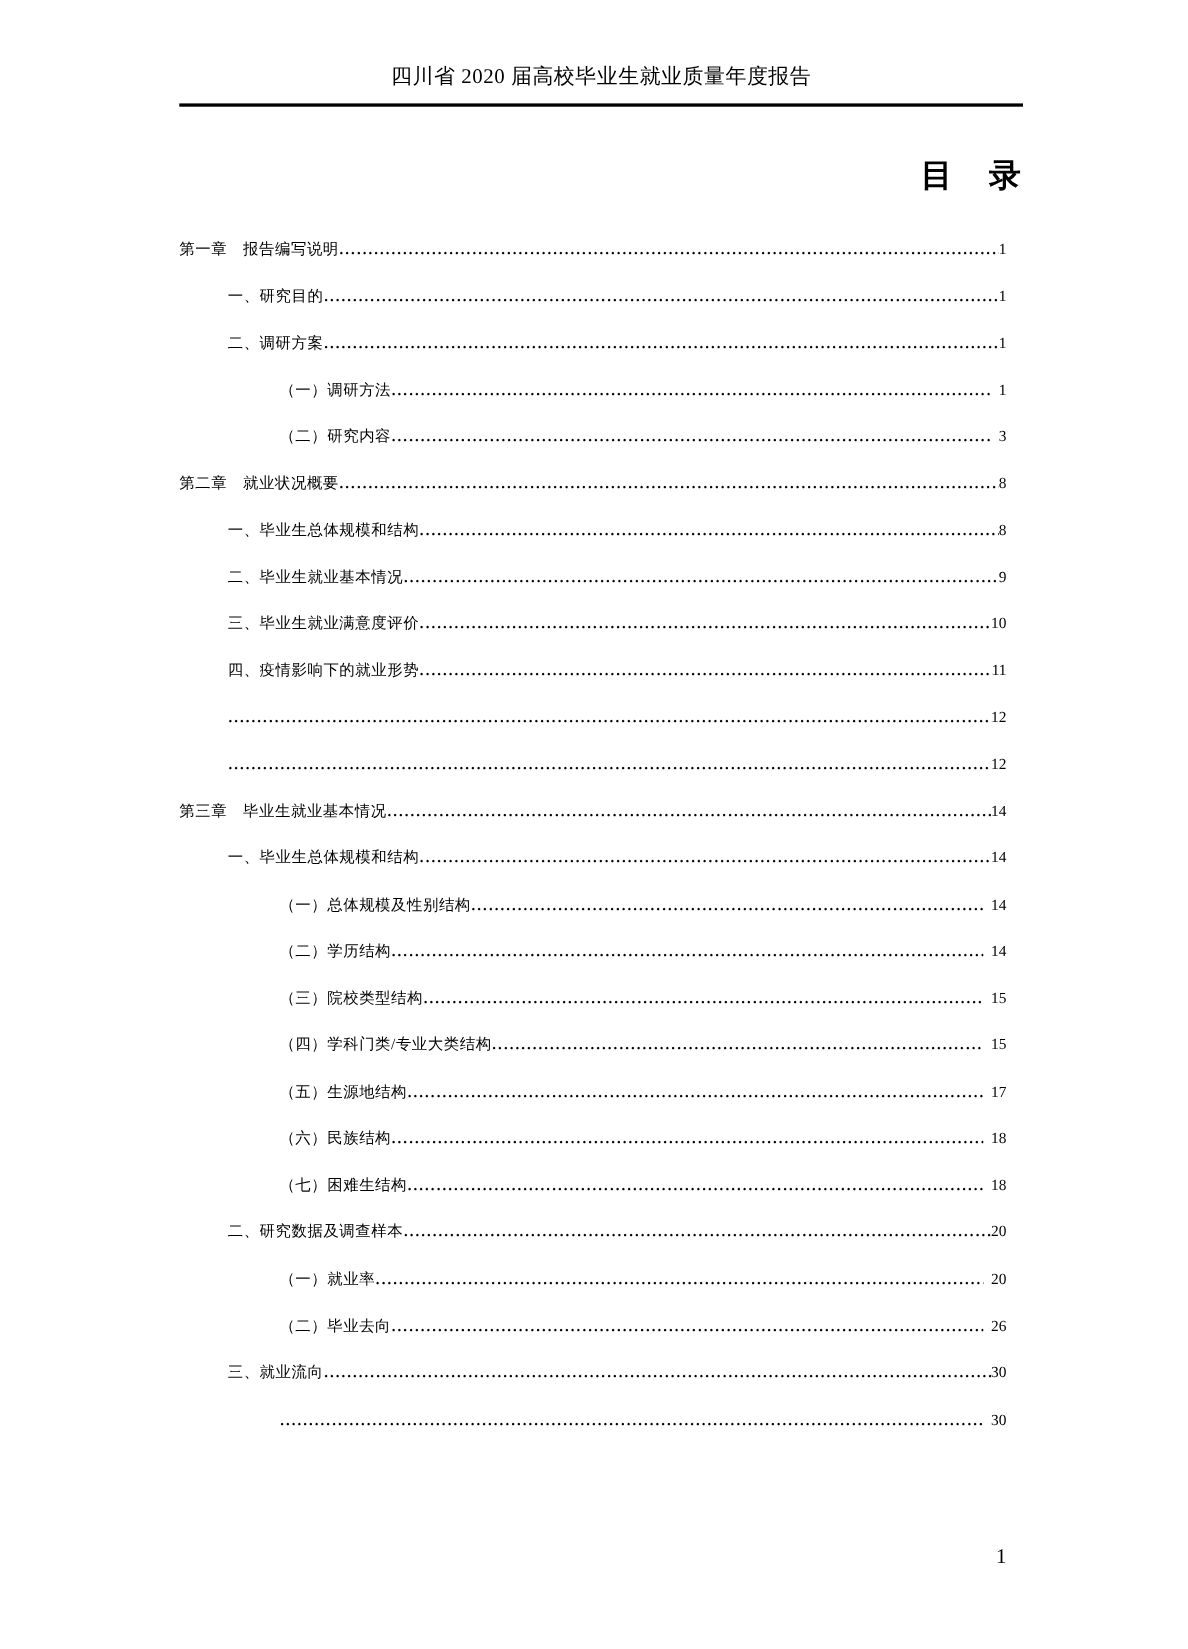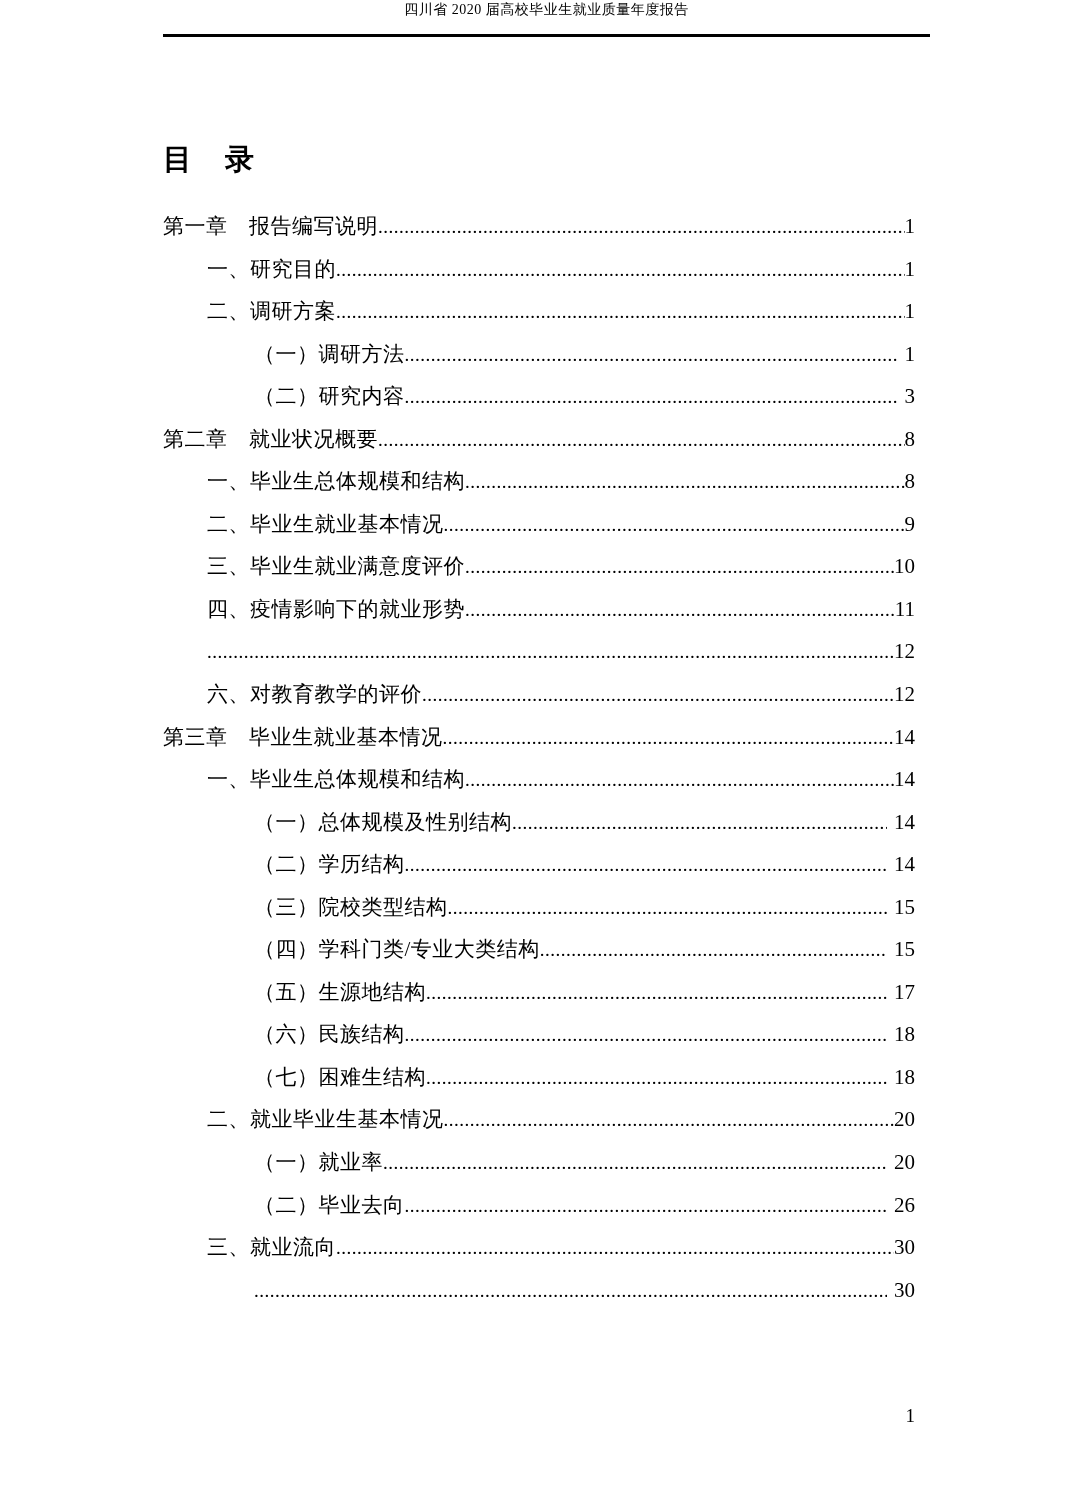--- a/index.html
+++ b/index.html
@@ -21,53 +21,54 @@
   }
   
   .doc-header {
     position: absolute;
     top: 0;
     left: 163px;
     width: 767px;
   }
   .doc-header-text {
     text-align: center;
-    font-size: 14px;
+    font-size: 19px;
     line-height: 20px;
+    padding-top: 60px;
     padding-bottom: 14px;
     letter-spacing: 0.5px;
   }
   .doc-header-rule {
     height: 0;
     border-bottom: 3px solid #000000;
   }
   
   .toc-title {
     position: absolute;
     top: 140px;
     left: 163px;
     width: 767px;
-    text-align: left;
+    text-align: right;
     font-size: 29px;
     font-weight: bold;
     letter-spacing: 2px;
   }
   
   .toc {
     position: absolute;
     top: 205px;
     left: 163px;
     width: 752px; 
   }
   .toc-row {
     display: flex;
     align-items: baseline;
     height: 42.55px;
     line-height: 42.55px;
-    font-size: 21px;
+    font-size: 14px;
     white-space: nowrap;
   }
   .toc-row.lvl1 { padding-left: 0; }
   .toc-row.lvl2 { padding-left: 44px; font-family: Liberation Serif, serif; }
   .toc-row.lvl3 { padding-left: 91px; }
   .toc-label {
     flex: 0 0 auto;
     letter-spacing: 0.5px;
   }
   .toc-leader {
@@ -154,21 +155,20 @@
       <div class="toc-row lvl2">
       <span class="toc-label">四、疫情影响下的就业形势</span>
       <span class="toc-leader"></span>
       <span class="toc-page">11</span>
     </div>
       <div class="toc-row lvl2">
       <span class="toc-leader"></span>
       <span class="toc-page">12</span>
     </div>
       <div class="toc-row lvl2">
-      <span class="toc-label">六、对教育教学的评价</span>
       <span class="toc-leader"></span>
       <span class="toc-page">12</span>
     </div>
       <div class="toc-row lvl1">
       <span class="toc-label">第三章　毕业生就业基本情况</span>
       <span class="toc-leader"></span>
       <span class="toc-page">14</span>
     </div>
       <div class="toc-row lvl2">
       <span class="toc-label">一、毕业生总体规模和结构</span>
@@ -204,21 +204,21 @@
       <span class="toc-label">（六）民族结构</span>
       <span class="toc-leader"></span>
       <span class="toc-page">18</span>
     </div>
       <div class="toc-row lvl3">
       <span class="toc-label">（七）困难生结构</span>
       <span class="toc-leader"></span>
       <span class="toc-page">18</span>
     </div>
       <div class="toc-row lvl2">
-      <span class="toc-label">二、就业毕业生基本情况</span>
+      <span class="toc-label">二、研究数据及调查样本</span>
       <span class="toc-leader"></span>
       <span class="toc-page">20</span>
     </div>
       <div class="toc-row lvl3">
       <span class="toc-label">（一）就业率</span>
       <span class="toc-leader"></span>
       <span class="toc-page">20</span>
     </div>
       <div class="toc-row lvl3">
       <span class="toc-label">（二）毕业去向</span>

